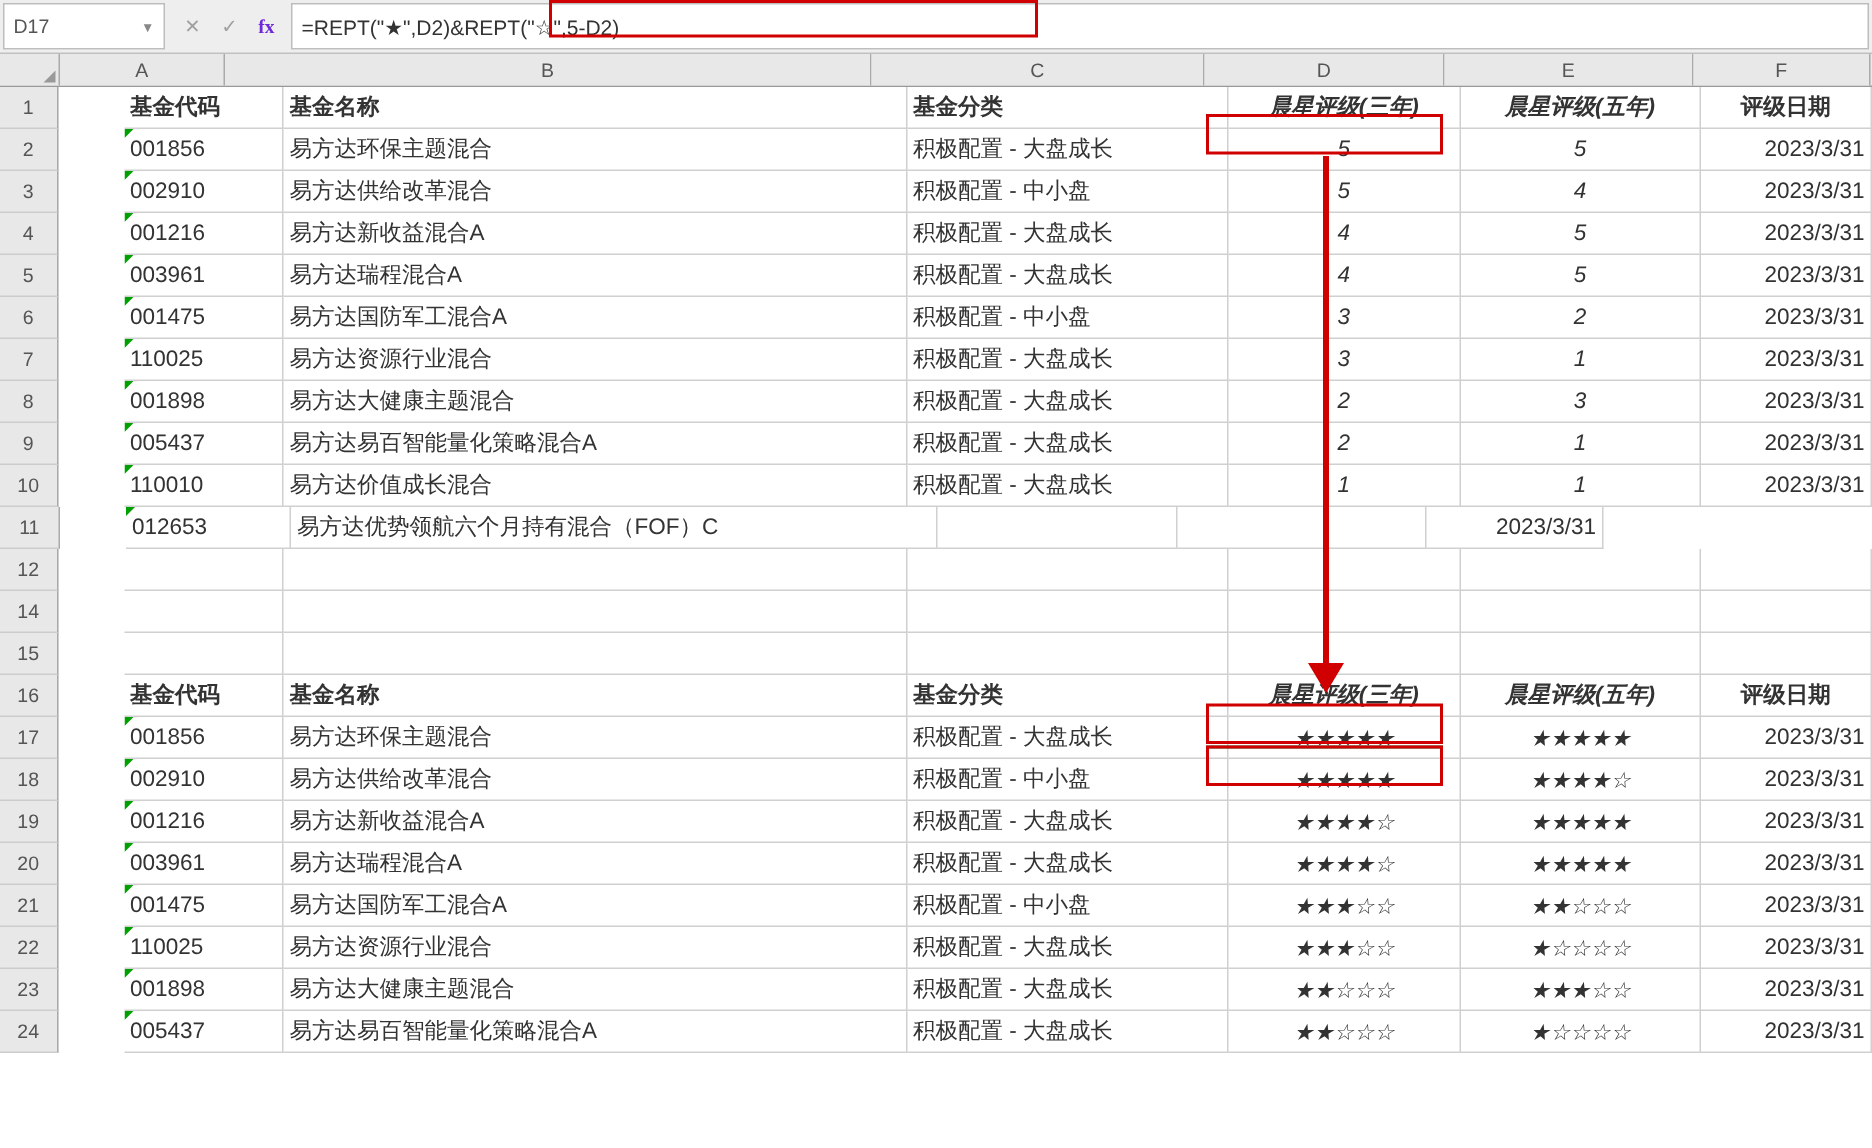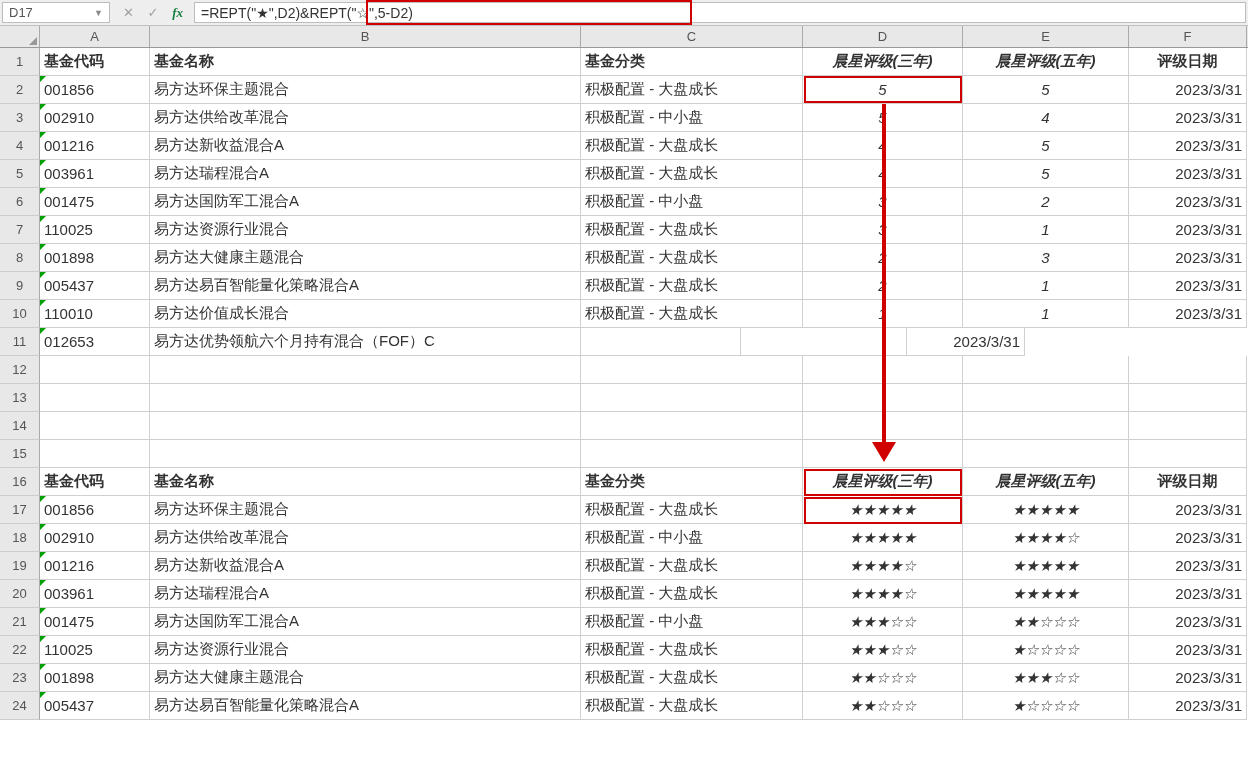--- a/index.html
+++ b/index.html
@@ -11,21 +11,21 @@
     color: #333;
     width: 1248px;
     height: 765px;
     overflow: hidden;
     position: relative;
   }
   
   .formula-bar {
     display: flex;
     align-items: stretch;
-    height: 26px;
+    height: 36px;
     border-bottom: 1px solid #c0c0c0;
     background: #eeeeee;
   }
   .name-box {
     width: 108px;
     border: 1px solid #bdbdbd;
     background: #fff;
     display: flex;
     align-items: center;
     padding: 0 6px;
@@ -39,21 +39,21 @@
     align-items:center;
     gap:0px;
     padding:0 4px;
     width:82px;
     justify-content: space-around;
   }
   .fb-btn {
     width:20px;height:20px;display:flex;align-items:center;justify-content:center;
     color:#a0a0a0;font-size:13px;
   }
-  .fb-btn.fx { color:#15803d; font-style:italic; font-family:"Times New Roman",serif; font-weight:bold;}
+  .fb-btn.fx { color:#6d28d9; font-family:"Times New Roman",serif; font-weight:bold;}
   .formula-input {
     flex:1;
     border:1px solid #bdbdbd;
     background:#fff;
     margin:2px 2px 2px 0;
     padding:0 6px;
     display:flex;align-items:center;
     font-size:14px;
   }
   
@@ -102,21 +102,21 @@
   .cell {
     border-right:1px solid #d0d0d0;
     border-bottom:1px solid #d0d0d0;
     display:flex;align-items:center;
     padding:0 4px;
     font-size:15px;
     white-space:nowrap;
     overflow:hidden;
     position:relative;
   }
-  .cA{width:110px;}
+  .cA{width:110px;margin-left:44px;}
   .cB{width:431px;}
   .cC{width:222px;}
   .cD{width:160px;}
   .cE{width:166px;}
   .cF{width:118px; justify-content:flex-end;}
   .center{justify-content:center;font-style:italic;}
   .header-row .cell{
     font-weight:bold;
   }
   
@@ -287,29 +287,20 @@
   <div class="row">
     <div class="row-header">12</div>
     <div class="cell cA"></div>
       <div class="cell cB"></div>
       <div class="cell cC"></div>
       <div class="cell cD"></div>
       <div class="cell cE"></div>
       <div class="cell cF"></div>
   </div>
   <div class="row">
-    <div class="row-header">13</div>
-    <div class="cell cA"></div>
-      <div class="cell cB"></div>
-      <div class="cell cC"></div>
-      <div class="cell cD"></div>
-      <div class="cell cE"></div>
-      <div class="cell cF"></div>
-  </div>
-  <div class="row">
     <div class="row-header">14</div>
     <div class="cell cA"></div>
       <div class="cell cB"></div>
       <div class="cell cC"></div>
       <div class="cell cD"></div>
       <div class="cell cE"></div>
       <div class="cell cF"></div>
   </div>
   <div class="row">
     <div class="row-header">15</div>

